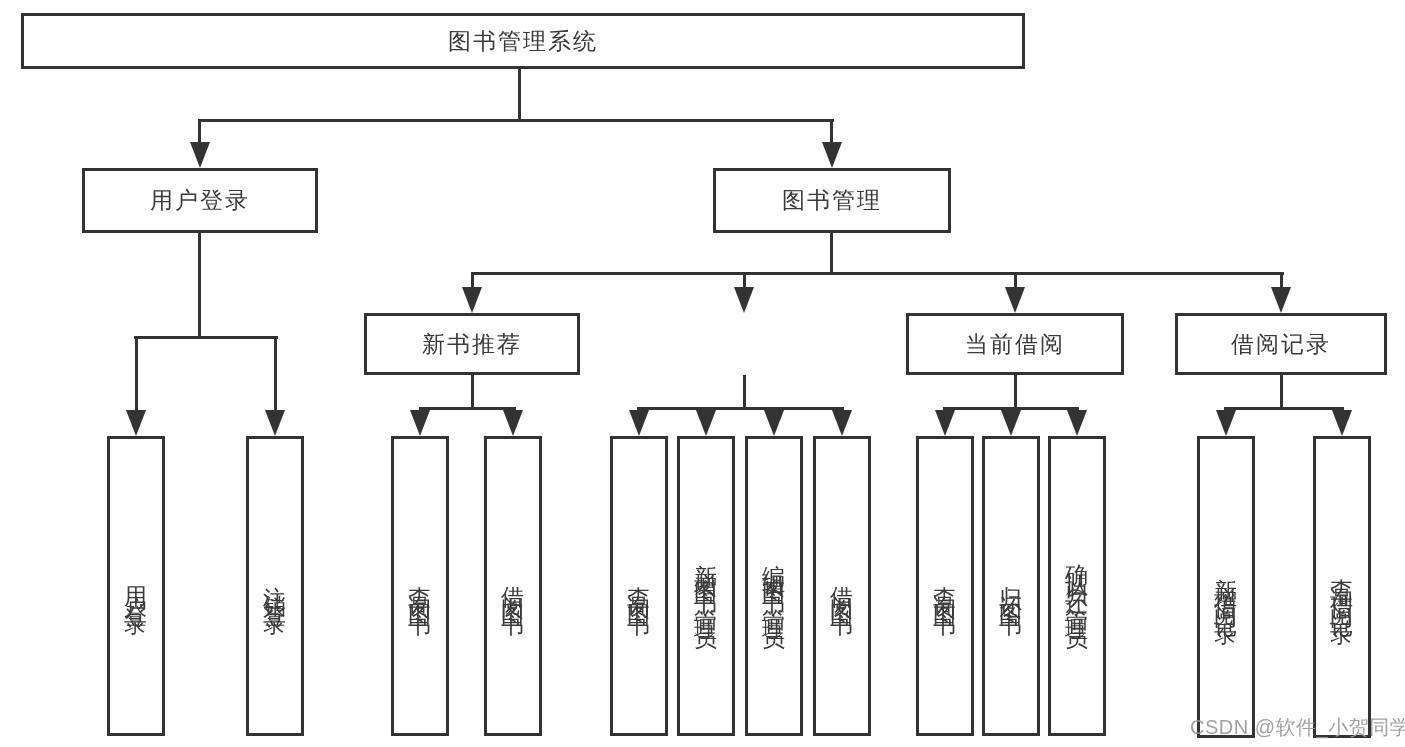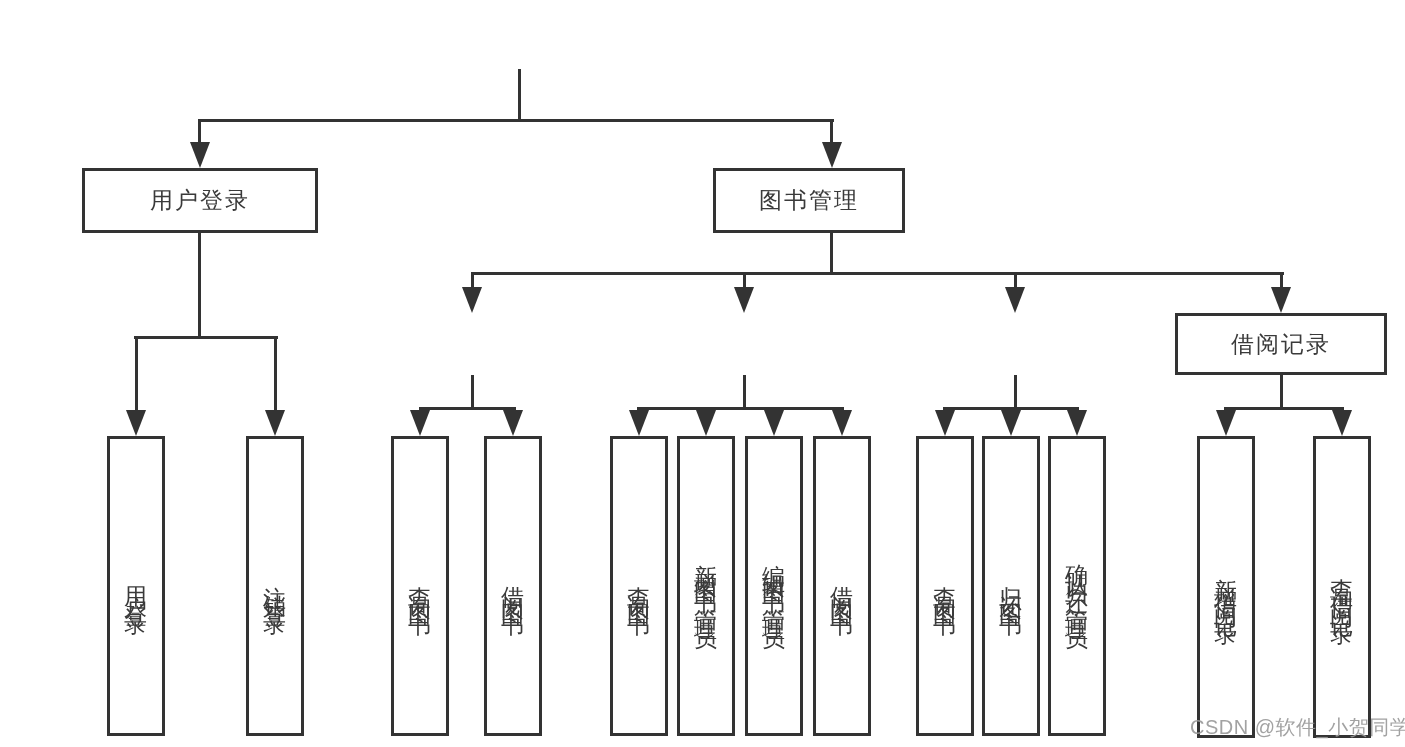--- a/index.html
+++ b/index.html
@@ -60,24 +60,27 @@
     color: rgba(152,152,152,0.9);
     z-index: 9;
     white-space: nowrap;
   }
 </style>
 </head>
 <body>
 
 <div class="canvas">
 
+  <div class="node" style="left:21px; top:13px; width:1004px; height:56px;">图书管理系统</div>
 
   <div class="node" style="left:82px; top:168px; width:236px; height:65px;">用户登录</div>
-  <div class="node" style="left:713px; top:168px; width:192px; height:65px;">图书管理</div>
+  <div class="node" style="left:713px; top:168px; width:238px; height:65px;">图书管理</div>
 
+  <div class="node" style="left:364px; top:313px; width:216px; height:62px;">新书推荐</div>
+  <div class="node" style="left:906px; top:313px; width:218px; height:62px;">当前借阅</div>
   <div class="node" style="left:1175px; top:313px; width:212px; height:62px;">借阅记录</div>
 
   <div class="leaf" style="left:107px; top:436px; height:300px;">用户登录</div>
   <div class="leaf" style="left:246px; top:436px; height:300px;">注销登录</div>
 
   <div class="leaf" style="left:391px; top:436px; height:300px;">查询图书</div>
   <div class="leaf" style="left:484px; top:436px; height:300px;">借阅图书</div>
 
   <div class="leaf" style="left:610px; top:436px; height:300px;">查询图书</div>
   <div class="leaf" style="left:677px; top:436px; height:300px;">新增图书（管理员）</div>

